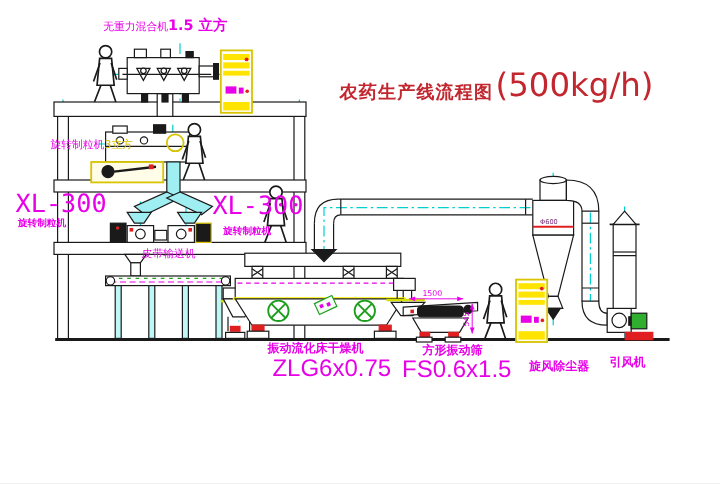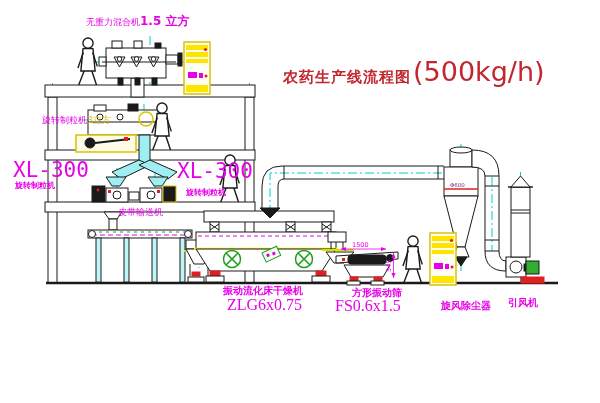--- a/index.html
+++ b/index.html
@@ -2,21 +2,21 @@
 <html><head>
 <meta charset="utf-8">
 <style>
   html,body{margin:0;padding:0;background:#fff;}
   #stage{position:relative;width:600px;height:403px;background:#ffffff;overflow:hidden;
          font-family:"DejaVu Sans",sans-serif;border-bottom:2px solid #d9d9d9;}
   svg{position:absolute;left:0;top:0;}
   .lbl{position:absolute;line-height:1;white-space:nowrap;color:#e800e8;}
   .sm{font-size:9px;font-weight:normal;letter-spacing:0px;}
   .model-big{font-size:21px;font-family:"DejaVu Sans Mono",monospace;font-weight:normal;}
-  .model-mid{font-size:16px;font-family:Liberation Serif, serif;font-weight:normal;}
+  .model-mid{font-size:20px;font-family:Liberation Sans, sans-serif;font-weight:normal;}
   .title{position:absolute;left:283px;top:44px;color:#c2262e;display:flex;align-items:flex-end;gap:2px;}
   .title .zh{font-size:15px;font-weight:600;letter-spacing:1px;}
   .title .cap{font-size:27px;font-weight:400;letter-spacing:0px;margin-top:12px;}
   .vol-yellow{color:#d8c000;}
   .tiny{font-size:8px;font-weight:bold;}
 </style>
 </head>
 <body>
 
 <div id="stage">

